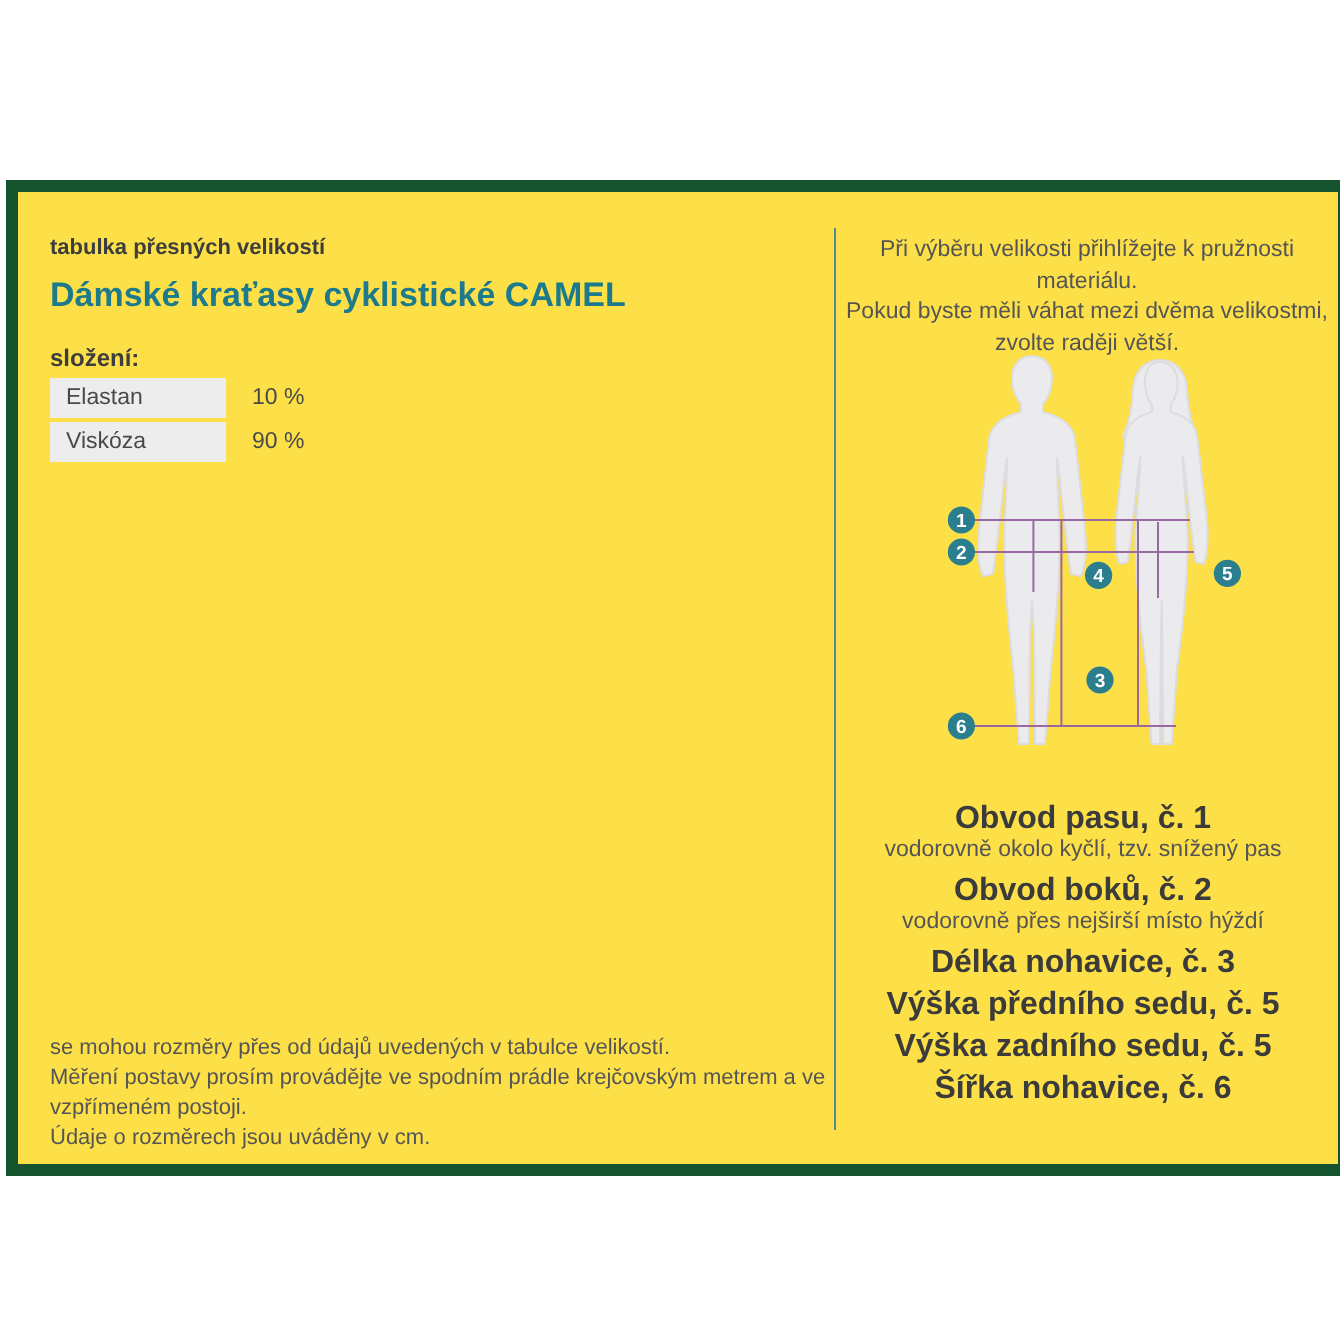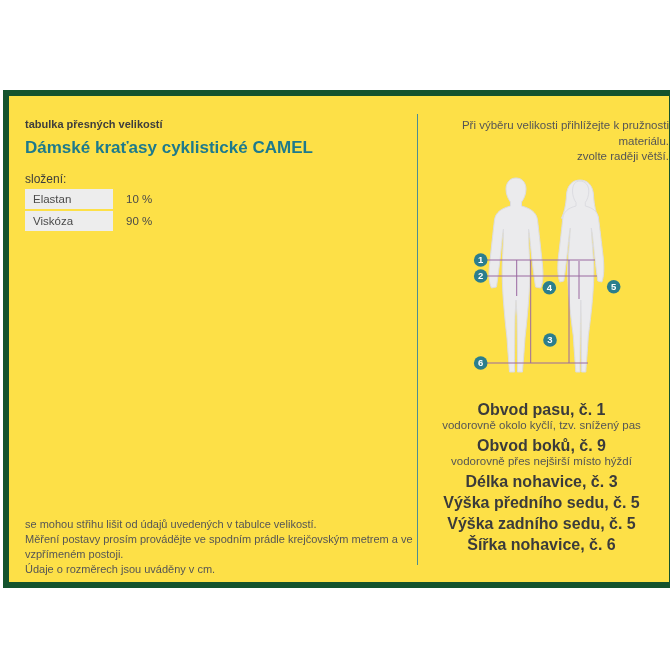--- a/index.html
+++ b/index.html
@@ -9,31 +9,31 @@
     -webkit-font-smoothing:antialiased;overflow:hidden;color:#444;
   }
   .box{
     position:absolute;left:3px;top:90px;width:660px;height:486px;
     border:6px solid #14532d;background:#fde047;
   }
   
   .left-panel{position:absolute;left:0;top:0;width:408px;height:100%;padding:22px 16px 0 16px;box-sizing:border-box;}
   .eyebrow{font-size:11px;font-weight:bold;color:#3d3d3d;line-height:13px;}
   .title{font-size:17px;font-weight:bold;color:#1d7a8c;line-height:20px;margin-top:7px;}
-  .comp-heading{font-size:12px;font-weight:normal;color:#3d3d3d;line-height:14px;margin-top:14px;}
+  .comp-heading{font-size:12px;font-weight:bold;color:#3d3d3d;line-height:14px;margin-top:14px;}
   .comp-table{margin-top:3px;}
   .comp-row{display:flex;align-items:center;margin-bottom:2px;font-size:11.5px;color:#4a4a4a;}
   .comp-label{width:80px;background:#ededed;padding:4px 0 4px 8px;}
   .comp-value{padding:4px 0 4px 13px;}
   .disclaimer{position:absolute;left:16px;top:421px;font-size:11px;color:#555;line-height:15px;}
   
   .divider{position:absolute;left:408px;top:18px;bottom:17px;width:1px;background:#4d8d92;}
   
   .right-panel{position:absolute;left:409px;top:0;right:0;height:100%;}
-  .note{padding-top:22px;text-align:right;font-size:11.5px;color:#555;line-height:15.5px;}
+  .note{padding-top:22px;text-align:center;font-size:11.5px;color:#555;line-height:15.5px;}
   .figure-svg{position:absolute;left:42px;top:70px;}
   .measurements{position:absolute;left:0;right:4px;top:306px;text-align:center;}
   .m-item{margin-bottom:5px;}
   .m-title{font-size:16px;font-weight:bold;color:#3b3b3b;line-height:16px;}
   .m-desc{font-size:11.5px;color:#555;line-height:15px;}
   .m-desc:empty{display:none;}
   .marker-num{fill:#ffffff;font-family:"Liberation Sans","DejaVu Sans",sans-serif;font-size:9.5px;font-weight:bold;}
 </style>
 </head>
 <body>
@@ -48,31 +48,32 @@
       <div class="comp-row">
         <div class="comp-label">Elastan</div>
         <div class="comp-value">10 %</div>
       </div>
       <div class="comp-row">
         <div class="comp-label">Viskóza</div>
         <div class="comp-value">90 %</div>
       </div>
     </div>
     <div class="disclaimer">
-      <div>se mohou střihu lišit od údajů uvedených v tabulce velikostí.</div>
+      <div>se mohou rozměry přes od údajů uvedených v tabulce velikostí.</div>
       <div>Měření postavy prosím provádějte ve spodním prádle krejčovským metrem a ve vzpřímeném postoji.</div>
       <div>Údaje o rozměrech jsou uváděny v cm.</div>
     </div>
   </div>
 
   <div class="divider"></div>
 
   <div class="right-panel">
     <div class="note">
       <div>Při výběru velikosti přihlížejte k pružnosti materiálu.</div>
+      <div>Pokud byste měli váhat mezi dvěma velikostmi,</div>
       <div>zvolte raději větší.</div>
     </div>
 
     <svg class="figure-svg" width="215" height="215" viewBox="0 0 215 215">
 
       <path fill="#ebebed" stroke="#dcdce1" stroke-width="1" d="M120,14 C112,14 107,20 106.5,29 C106,39 104,47 101.5,52 C104.5,56 109,54.5 110.5,50 C110.5,55 114.5,58 120,58 C125.5,58 129.5,55 129.5,50 C131,54.5 135.5,56 138.5,52 C136,47 134,39 133.5,29 C133,20 128,14 120,14 Z"></path>
 
       <path fill="#ebebed" stroke="#dcdce1" stroke-width="1" d="M56,12 C62,12 66,16.5 66,23 C66,28 64,33 61.5,36 L61.5,40 C71,42.5 76.5,46.5 77.5,54 C79,66 80.5,81 82.5,99 C83.5,110 83,117 80.5,122 L75.5,121 C74,110 72,95 71,84 C70,75 69.5,68 68.5,63 C68.5,75 69.5,91 69.8,101 C70.2,122 67.5,150 65,172 C64,188 63,198 62.5,206 L57.5,206 C57.5,191 57.2,170 57,150 L56,134 L55,150 C54.8,170 54.5,191 54.5,206 L49.5,206 C49,198 48,188 47,172 C44.5,150 41.8,122 42.2,101 C42.5,91 43.5,75 43.5,63 C42.5,68 42,75 41,84 C40,95 38,110 36.5,121 L31.5,122 C29,117 28.5,110 29.5,99 C31.5,81 33,66 34.5,54 C35.5,46.5 41,42.5 50.5,40 L50.5,36 C48,33 46,28 46,23 C46,16.5 50,12 56,12 Z"></path>
 
       <path fill="#ebebed" stroke="#dcdce1" stroke-width="1" d="M120,15 C125,15 128.8,19 128.8,25 C128.8,29.5 127.3,33.8 125.3,36.5 L125.3,40 C133,42 137.5,45.5 138.5,52 C139.8,62 141.3,75 143.3,92 C144.3,103 143.8,111 141.8,116 L137.8,115 C136.3,105 134.8,92 133.8,82 C133,74 132.3,67 131.3,62 C131.8,74 133.3,90 133.8,100 C134.3,120 131.3,148 128.3,170 C127.3,187 126.3,198 125.8,206 L121.6,206 C121.6,191 121.3,170 121.1,150 L120.8,134 L120.5,150 C120.3,170 120,191 120,206 L115.8,206 C115.3,198 114.3,187 113.3,170 C110.3,148 107.3,120 107.8,100 C108.3,90 109.8,74 110.3,62 C109.3,67 108.6,74 107.8,82 C106.8,92 105.3,105 103.8,115 L99.8,116 C97.8,111 97.3,103 98.3,92 C100.3,75 101.8,62 102.8,52 C103.8,45.5 108.3,42 116,40 L116,36.5 C114,33.8 112.5,29.5 112.5,25 C112.5,19 115,15 120,15 Z"></path>
@@ -114,21 +115,21 @@
         </g>
       </g>
     </svg>
 
     <div class="measurements">
       <div class="m-item">
         <div class="m-title">Obvod pasu, č. 1</div>
         <div class="m-desc">vodorovně okolo kyčlí, tzv. snížený pas</div>
       </div>
       <div class="m-item">
-        <div class="m-title">Obvod boků, č. 9</div>
+        <div class="m-title">Obvod boků, č. 2</div>
         <div class="m-desc">vodorovně přes nejširší místo hýždí</div>
       </div>
       <div class="m-item">
         <div class="m-title">Délka nohavice, č. 3</div>
       </div>
       <div class="m-item">
         <div class="m-title">Výška předního sedu, č. 5</div>
 
       </div>
       <div class="m-item">

